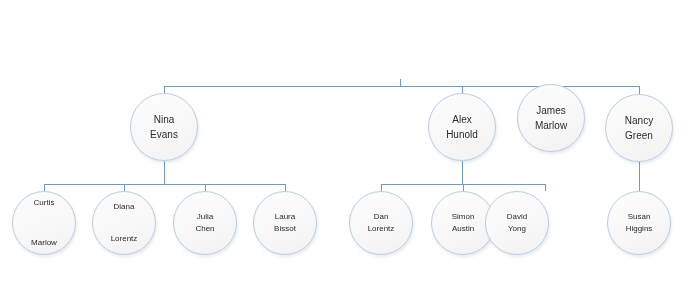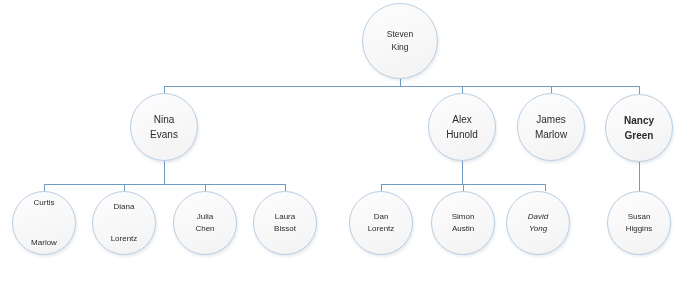--- a/index.html
+++ b/index.html
@@ -69,37 +69,33 @@
       <line x1="205" y1="184" x2="205" y2="191" stroke="#6f9bc4" stroke-width="1" shape-rendering="crispEdges"></line>
       <line x1="285" y1="184" x2="285" y2="191" stroke="#6f9bc4" stroke-width="1" shape-rendering="crispEdges"></line>
       <line x1="462" y1="161" x2="462" y2="184" stroke="#6f9bc4" stroke-width="1" shape-rendering="crispEdges"></line>
       <line x1="381" y1="184" x2="545" y2="184" stroke="#6f9bc4" stroke-width="1" shape-rendering="crispEdges"></line>
       <line x1="381" y1="184" x2="381" y2="191" stroke="#6f9bc4" stroke-width="1" shape-rendering="crispEdges"></line>
       <line x1="463" y1="184" x2="463" y2="191" stroke="#6f9bc4" stroke-width="1" shape-rendering="crispEdges"></line>
       <line x1="545" y1="184" x2="545" y2="191" stroke="#6f9bc4" stroke-width="1" shape-rendering="crispEdges"></line>
       <line x1="639" y1="162" x2="639" y2="184" stroke="#6f9bc4" stroke-width="1" shape-rendering="crispEdges"></line>
       <line x1="639" y1="162" x2="639" y2="191" stroke="#6f9bc4" stroke-width="1" shape-rendering="crispEdges"></line>
     </svg>
-<div class="node level-0" style="left: 362px; top: 3px; width: 76px; height: 76px;">
-      <span class="name-line">Steven</span>
-      <span class="name-line">King</span>
-    </div>
     <div class="node level-1" style="left: 130px; top: 93px; width: 68px; height: 68px;">
       <span class="name-line">Nina</span>
       <span class="name-line">Evans</span>
     </div>
     <div class="node level-1" style="left: 428px; top: 93px; width: 68px; height: 68px;">
       <span class="name-line">Alex</span>
       <span class="name-line">Hunold</span>
     </div>
-    <div class="node level-1" style="left: 517px; top: 93px; width: 68px; height: 68px;">
+    <div class="node level-1" style="left: 517px; top: 84px; width: 68px; height: 68px;">
       <span class="name-line">James</span>
       <span class="name-line">Marlow</span>
     </div>
-    <div class="node level-1" style="left: 605px; top: 94px; width: 68px; height: 68px; font-weight: bold;">
+    <div class="node level-1" style="left: 605px; top: 94px; width: 68px; height: 68px;">
       <span class="name-line">Nancy</span>
       <span class="name-line">Green</span>
     </div>
     <div class="node level-2" style="left: 12px; top: 191px; width: 64px; height: 64px; gap: 28px;">
       <span class="name-line">Curtis</span>
       <span class="name-line">Marlow</span>
     </div>
     <div class="node level-2" style="left: 92px; top: 191px; width: 64px; height: 64px; gap: 19px;">
       <span class="name-line">Diana</span>
       <span class="name-line">Lorentz</span>
@@ -113,21 +109,21 @@
       <span class="name-line">Bissot</span>
     </div>
     <div class="node level-2" style="left: 349px; top: 191px; width: 64px; height: 64px;">
       <span class="name-line">Dan</span>
       <span class="name-line">Lorentz</span>
     </div>
     <div class="node level-2" style="left: 431px; top: 191px; width: 64px; height: 64px;">
       <span class="name-line">Simon</span>
       <span class="name-line">Austin</span>
     </div>
-    <div class="node level-2" style="left: 506px; top: 191px; width: 64px; height: 64px; font-style: italic;">
+    <div class="node level-2" style="left: 485px; top: 191px; width: 64px; height: 64px;">
       <span class="name-line">David</span>
       <span class="name-line">Yong</span>
     </div>
     <div class="node level-2" style="left: 607px; top: 191px; width: 64px; height: 64px;">
       <span class="name-line">Susan</span>
       <span class="name-line">Higgins</span>
     </div>
   </div>
 
 </body></html>

